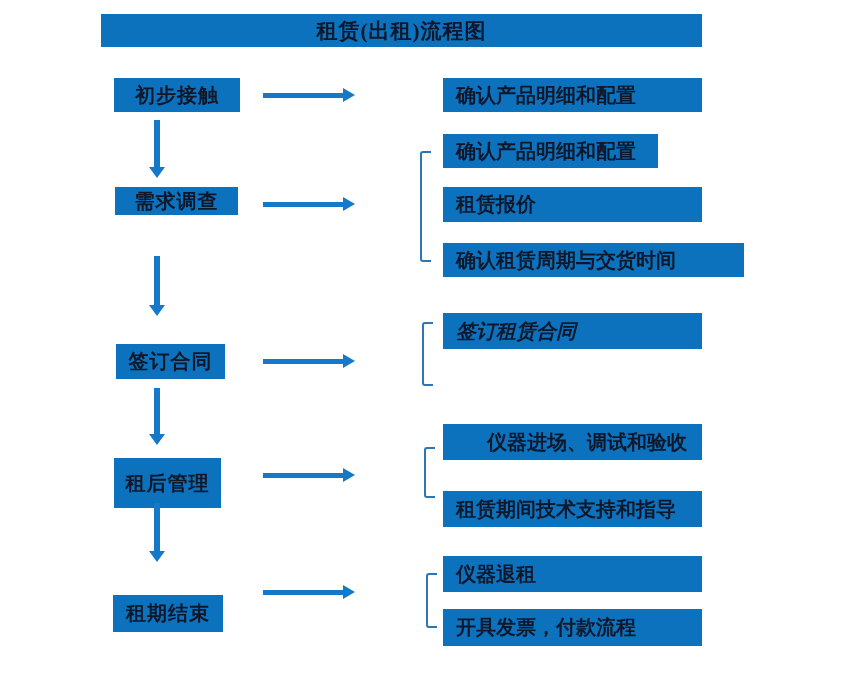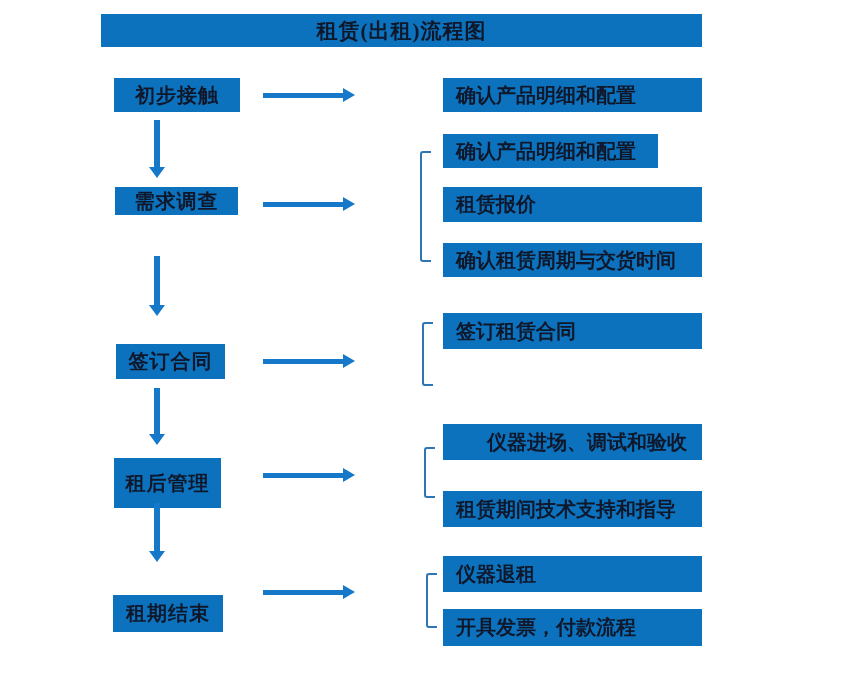--- a/index.html
+++ b/index.html
@@ -99,34 +99,34 @@
   </div>
 
   <div class="bluebox stage-box" style="left:102px; top:187px; width:123px; height:28px;">需求调查</div>
   <div class="harrow" style="left:263px; top:197px; width:92px;">
     <span class="shaft"></span>
     <span class="head"></span>
   </div>
   <div class="bracket" style="left:420px; top:151px; width:11px; height:111px;"></div>
   <div class="bluebox detail-box" style="left:443px; top:134px; width:215px; height:34px;">确认产品明细和配置</div>
   <div class="bluebox detail-box" style="left:443px; top:187px; width:259px; height:35px;">租赁报价</div>
-  <div class="bluebox detail-box" style="left:443px; top:243px; width:259px; height:34px;">确认租赁周期与交货时间</div>
+  <div class="bluebox detail-box" style="left:443px; top:243px; width:301px; height:34px;">确认租赁周期与交货时间</div>
 
   <div class="varrow" style="left:149px; top:256px; height:60px;">
     <span class="shaft"></span>
     <span class="head"></span>
   </div>
 
   <div class="bluebox stage-box" style="left:103px; top:344px; width:109px; height:35px;">签订合同</div>
   <div class="harrow" style="left:263px; top:354px; width:92px;">
     <span class="shaft"></span>
     <span class="head"></span>
   </div>
   <div class="bracket" style="left:422px; top:322px; width:11px; height:64px;"></div>
-  <div class="bluebox detail-box" style="left:443px; top:313px; width:259px; height:36px;">签订租赁合同</div>
+  <div class="bluebox detail-box" style="left:443px; top:313px; width:259px; height:36px;font-style:italic;">签订租赁合同</div>
 
   <div class="varrow" style="left:149px; top:388px; height:57px;">
     <span class="shaft"></span>
     <span class="head"></span>
   </div>
 
   <div class="bluebox stage-box" style="left:101px; top:458px; width:107px; height:50px;">租后管理</div>
   <div class="harrow" style="left:263px; top:468px; width:92px;">
     <span class="shaft"></span>
     <span class="head"></span>

